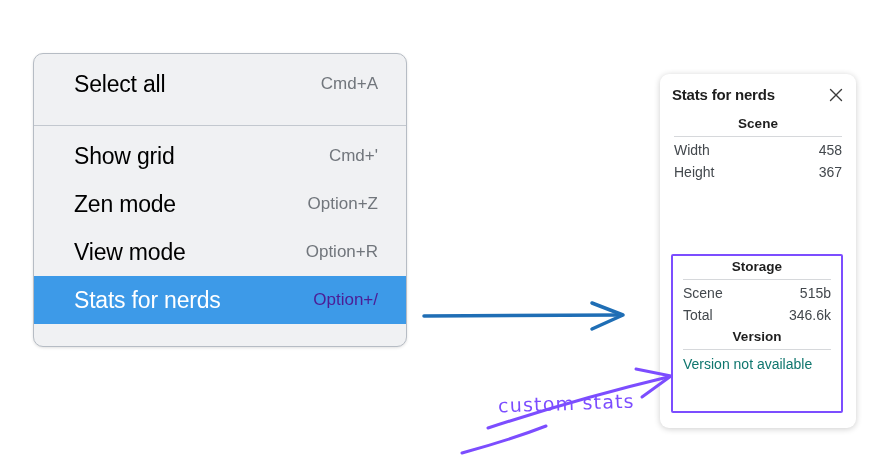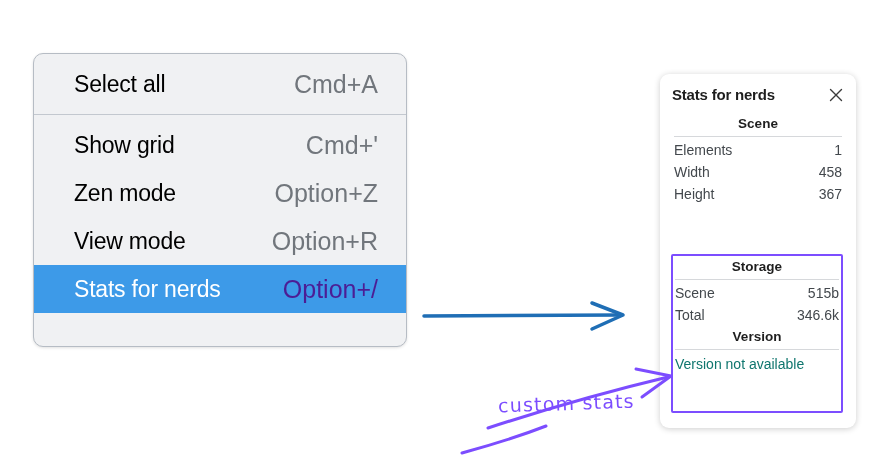--- a/index.html
+++ b/index.html
@@ -27,39 +27,40 @@
     border-radius: 10px;
     box-sizing: border-box;
     box-shadow: 0 1px 3px rgba(0,0,0,0.12);
     overflow: hidden;
   }
   .menu-group {
     padding: 6px 0;
   }
   .menu-group + .menu-group {
     border-top: 1px solid #c3c8cf;
+    margin-top: 11px;
   }
   .menu-item {
     display: flex;
     align-items: center;
     justify-content: space-between;
     height: 48px;
     padding: 0 28px 0 40px;
     box-sizing: border-box;
     cursor: default;
     gap: 28px;
   }
   .menu-item .label {
     font-size: 23px;
     color: #000000;
     letter-spacing: -0.2px;
     white-space: nowrap;
   }
   .menu-item .shortcut {
-    font-size: 25px;
+    font-size: 17px;
     color: #71767c;
     white-space: nowrap;
   }
   .menu-item.selected {
     background: #3d9ae8;
   }
   .menu-item.selected .label { color: #ffffff; }
   .menu-item.selected .shortcut { color: #4c1d95; }
 
   
@@ -142,21 +143,21 @@
     border-radius: 2px;
     box-sizing: border-box;
     pointer-events: none;
   }
   #storage-version-region {
     position: absolute;
     left: 673px;
     top: 256px;
     width: 168px;
     box-sizing: border-box;
-    padding: 0 0;
+    padding: 0 8px;
   }
 
   
   #annotation-label {
     position: absolute;
     left: 498px;
     top: 392px;
     font-family: "DejaVu Sans", sans-serif;
     font-size: 19px;
     letter-spacing: 1.2px;
@@ -216,24 +217,20 @@
     <span class="panel-title">Stats for nerds</span>
     <svg class="close-icon" viewBox="0 0 16 16">
       <path d="M2.5 2.5 L13.5 13.5 M13.5 2.5 L2.5 13.5" stroke="#3b3b3b" stroke-width="1.4" stroke-linecap="round"></path>
     </svg>
   </div>
 
   <div>
     <div class="section-head">Scene</div>
     <div class="hr"></div>
     <div class="stat-row">
-      <span class="k">Elements</span>
-      <span class="v">1</span>
-    </div>
-    <div class="stat-row">
       <span class="k">Width</span>
       <span class="v">458</span>
     </div>
     <div class="stat-row">
       <span class="k">Height</span>
       <span class="v">367</span>
     </div>
   </div>
 
 </div>

